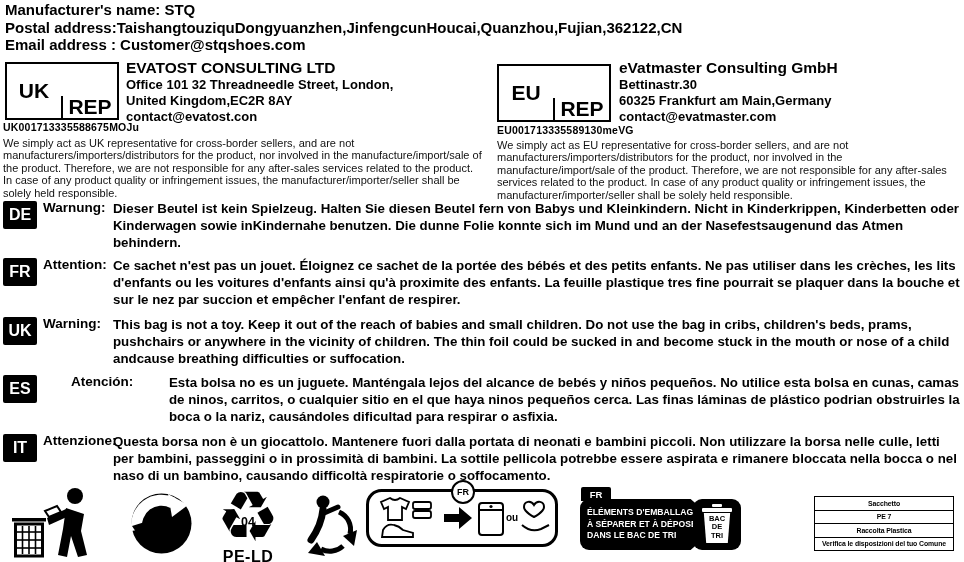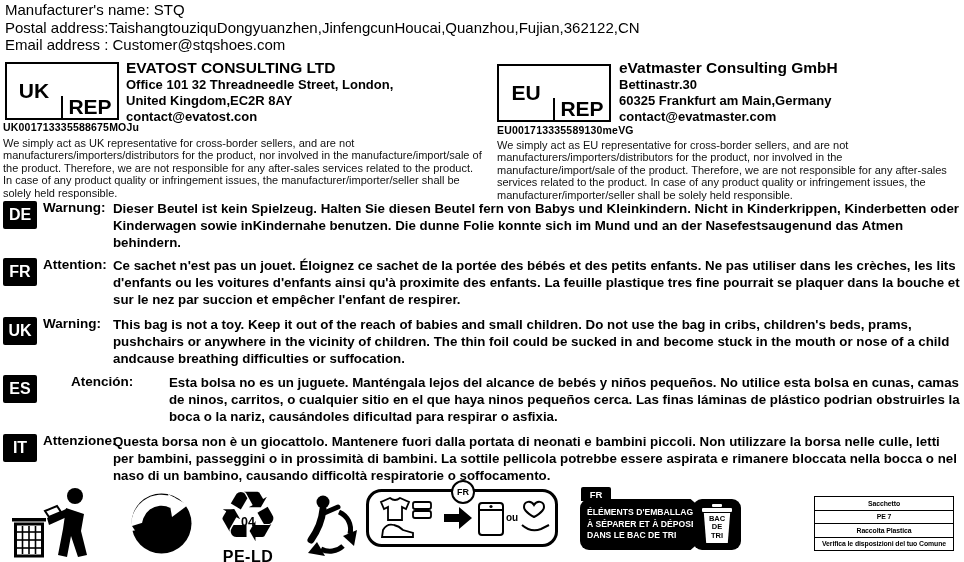--- a/index.html
+++ b/index.html
@@ -1,20 +1,20 @@
 <!DOCTYPE html>
 <html><head>
 <meta charset="utf-8">
 <style>
   html,body{margin:0;padding:0;background:#fff;}
   .page{position:relative;width:964px;height:562px;background:#fff;color:#000;
         font-family:"Liberation Sans",sans-serif;overflow:hidden;}
 
   
-  .hdr{position:absolute;left:5px;top:1px;font-size:15px;line-height:17.6px;font-weight:400;}
+  .hdr{position:absolute;left:5px;top:1px;font-size:15px;line-height:17.6px;font-weight:700;}
 
   
   .repbox{position:absolute;width:110px;height:54px;border:2.5px solid #000;display:flex;background:#fff;}
   .repbox .cell{flex:1;display:flex;align-items:center;justify-content:center;font-weight:700;font-size:21px;}
   .repbox .cell.r{border-left:2.5px solid #000;margin-top:32px;}
   .repinfo{position:absolute;font-weight:700;font-size:13px;line-height:16px;}
   .repinfo .company{font-size:15.5px;line-height:19px;}
   .repcode{position:absolute;font-weight:700;font-size:10.5px;letter-spacing:.2px;}
   .repdisc{position:absolute;font-size:11px;line-height:12.4px;font-weight:400;color:#111;}
 

